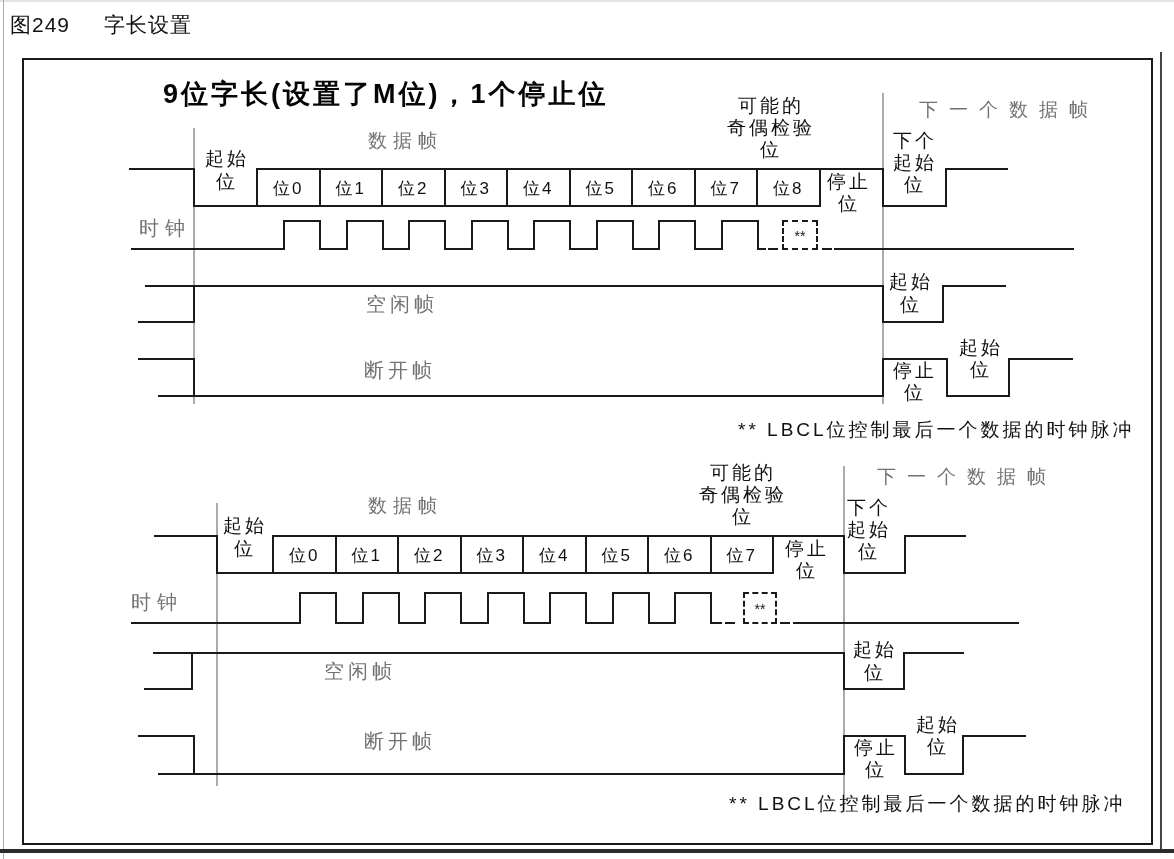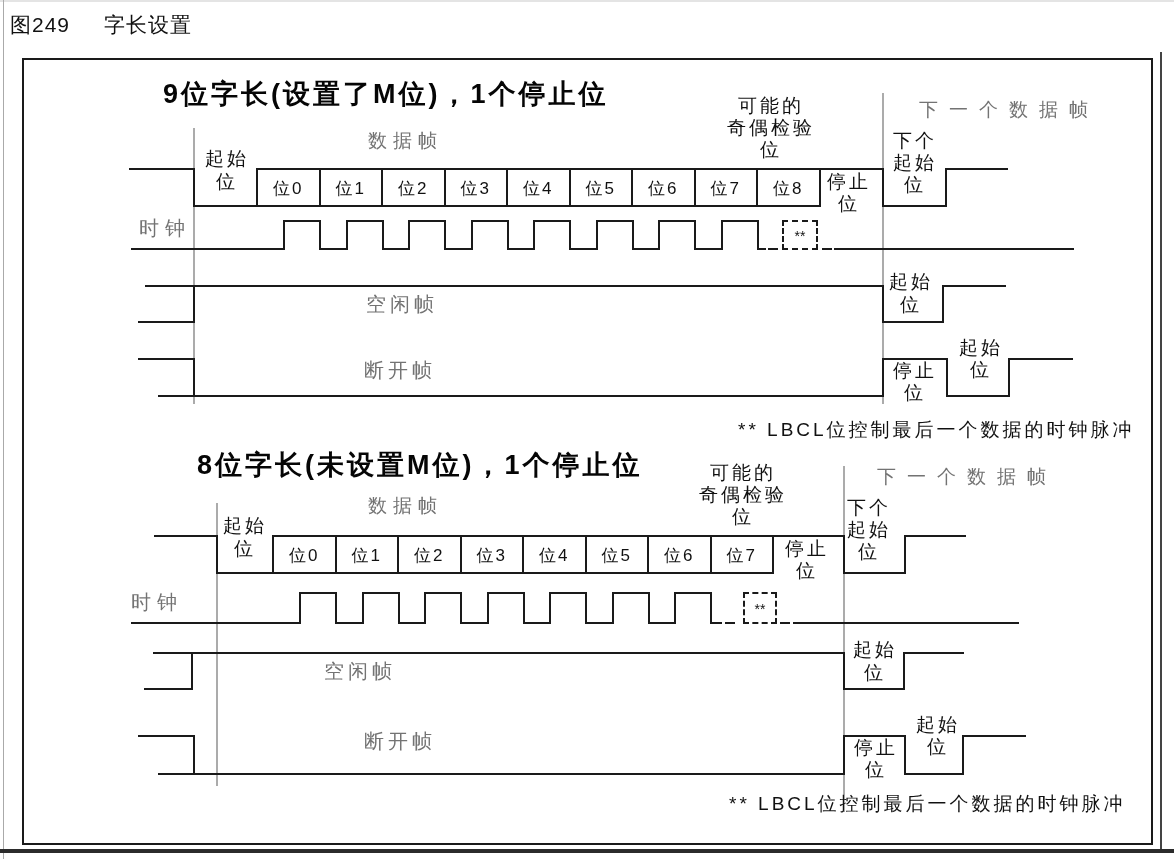--- a/index.html
+++ b/index.html
@@ -150,21 +150,20 @@
       <div class="ln" style="left: 930px; top: 395px; width: 62px; height: 2px;"></div>
       <div class="stack" style="left: 965px; top: 337px; line-height: 22px;">
         <div>起始</div>
         <div>位</div>
       </div>
       <div class="ln" style="left: 992px; top: 358px; width: 2px; height: 39px;"></div>
       <div class="ln" style="left: 992px; top: 358px; width: 65px; height: 2px;"></div>
       <div class="footnote" style="left: 722px; top: 417px;">** LBCL位控制最后一个数据的时钟脉冲</div>
       <div class="gray-ln" style="left: 200px; top: 503px; width: 2px; height: 283px;"></div>
       <div class="gray-ln" style="left: 827px; top: 466px; width: 2px; height: 346px;"></div>
-      <div class="heading" style="left: 181px; top: 447px;">8位字长(未设置M位)，1个停止位</div>
       <div class="lbl" style="left: 352px; top: 493px; letter-spacing: 6px;">数据帧</div>
       <div class="stack" style="left: 727px; top: 462px; line-height: 22px;">
         <div>可能的</div>
         <div>奇偶检验</div>
         <div>位</div>
       </div>
       <div class="lbl" style="left: 861px; top: 464px; letter-spacing: 11px;">下一个数据帧</div>
       <div class="stack" style="left: 853px; top: 497px; line-height: 22px;">
         <div>下个</div>
         <div>起始</div>

